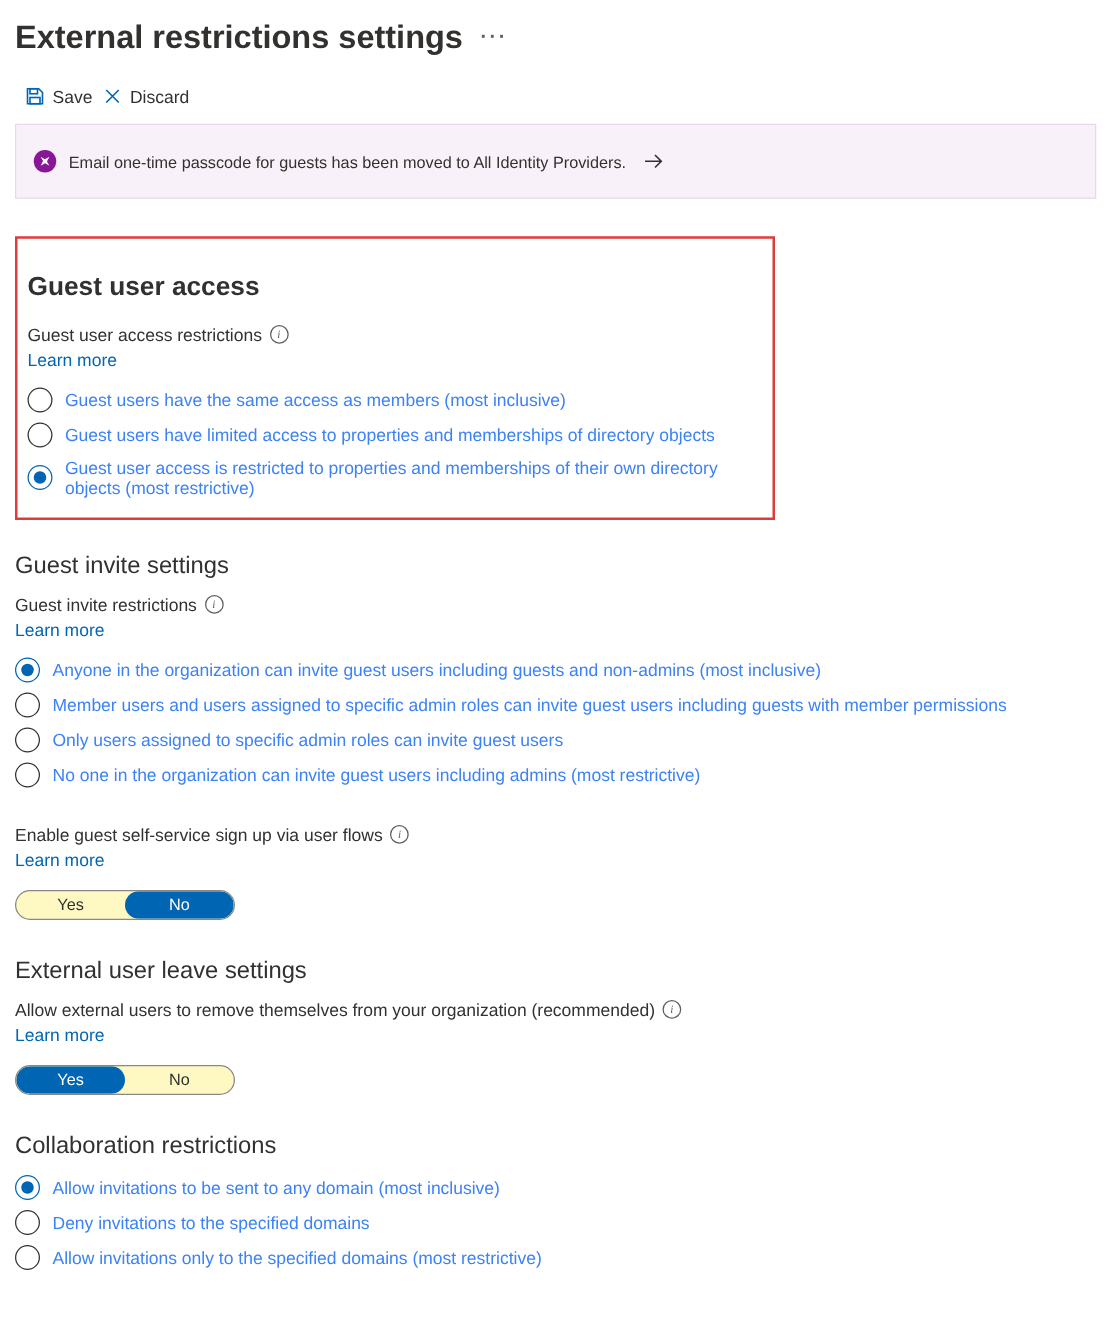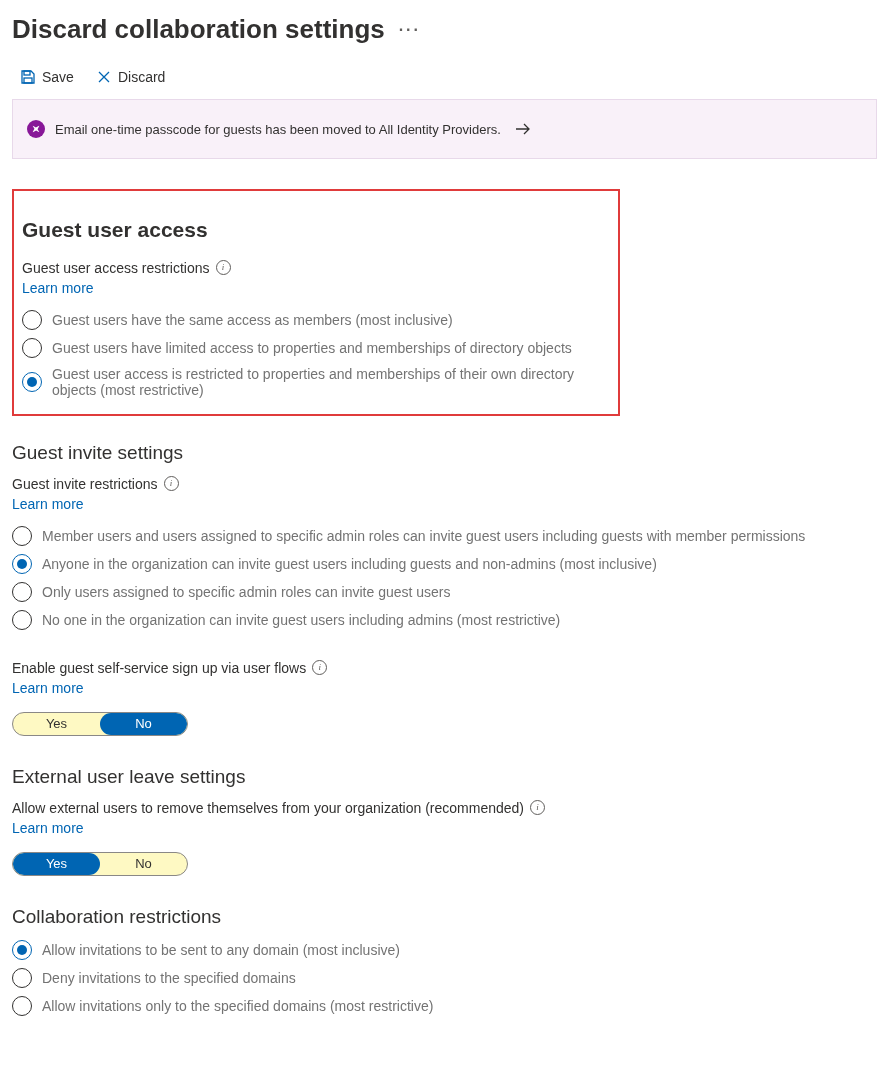--- a/index.html
+++ b/index.html
@@ -19,21 +19,21 @@
     font-weight: 600;
     margin: 4px 0 24px 0;
     color: #323130;
     display:flex;
     align-items:center;
   }
   .title-more { margin-left:14px; color:#605e5c; font-size:16px; letter-spacing:2px; cursor:pointer;}
   .toolbar {
     display: flex;
     align-items: center;
-    gap: 22px;
+    gap: 8px;
     padding: 0 0 14px 8px;
   }
   .toolbar .btn {
     display: inline-flex;
     align-items: center;
     gap: 6px;
     font-size: 14px;
     color: #323130;
     cursor: pointer;
   }
@@ -107,42 +107,42 @@
   .radio-outer {
     width:18px;height:18px;border:1px solid #323130;border-radius:50%;
     display:flex;align-items:center;justify-content:center;
     flex:0 0 auto; background:#fff;
   }
   .radio-outer.selected { border-color:#0065b3; }
   .radio-inner {
     width:10px;height:10px;border-radius:50%;background:transparent;
   }
   .radio-outer.selected .radio-inner { background:#0065b3; }
-  .radio-label { font-size:14px; color:#737373; }
+  .radio-label { font-size:14px; color:#3b82f6; }
   .toggle {
     display:inline-flex; width:174px; height:22px; border:1px solid #8a8886; border-radius:12px;
     overflow:hidden; background:#fef9c3; margin-top:6px;
   }
   .toggle > div {
     flex:1 1 50%; display:flex; align-items:center; justify-content:center;
     font-size:13px; cursor:pointer;
   }
   .toggle .seg-on { color:#323130; }
   .toggle .seg-off { color:#323130; }
   .toggle .active {
     background:#0065b3; color:#ffffff; border-radius:12px;
   }
 </style>
 </head>
 <body>
 
 <div class="page">
 
   <h1 class="page-title">
-    <span>Discard collaboration settings</span>
+    <span>External restrictions settings</span>
     <span class="title-more">···</span>
   </h1>
 
   <div class="toolbar">
     <div class="btn">
       <span class="ico">
         <svg viewBox="0 0 16 16" fill="none" stroke="#0065b3" stroke-width="1.3">
           <path d="M2 2 h9 l3 3 v9 h-12 z"></path>
           <rect x="4" y="2" width="6" height="4"></rect>
           <rect x="4" y="9" width="8" height="5"></rect>
@@ -201,30 +201,30 @@
 
   <div class="section">
     <h2>Guest invite settings</h2>
     <div class="subtitle-row">
       <span>Guest invite restrictions</span>
       <span class="info-icon">i</span>
     </div>
     <a class="learn-more">Learn more</a>
     <div class="radio-group">
       <div class="radio-item">
+        <span class="radio-outer selected">
+            <span class="radio-inner"></span>
+          </span>
+        <span class="radio-label">Anyone in the organization can invite guest users including guests and non-admins (most inclusive)</span>
+      </div>
+      <div class="radio-item">
         <span class="radio-outer">
             <span class="radio-inner"></span>
           </span>
         <span class="radio-label">Member users and users assigned to specific admin roles can invite guest users including guests with member permissions</span>
-      </div>
-      <div class="radio-item">
-        <span class="radio-outer selected">
-            <span class="radio-inner"></span>
-          </span>
-        <span class="radio-label">Anyone in the organization can invite guest users including guests and non-admins (most inclusive)</span>
       </div>
       <div class="radio-item">
         <span class="radio-outer">
             <span class="radio-inner"></span>
           </span>
         <span class="radio-label">Only users assigned to specific admin roles can invite guest users</span>
       </div>
       <div class="radio-item">
         <span class="radio-outer">
             <span class="radio-inner"></span>

